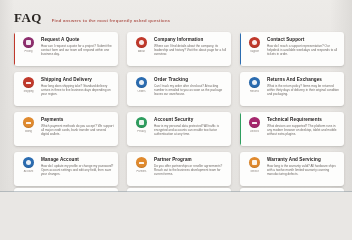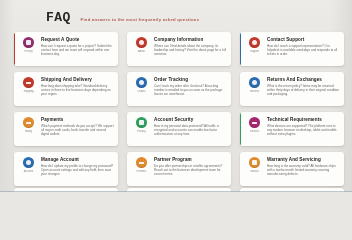--- a/index.html
+++ b/index.html
@@ -46,22 +46,21 @@
     display: flex;
     align-items: baseline;
     gap: 10px;
   }
   #faq-title {
     font-size: 13px;
     font-weight: 700;
     letter-spacing: 0.4px;
     color: #2b2724;
     line-height: 1;
-    font-family: Liberation Mono, monospace;
-    margin-left: 32px;
+    font-family: Liberation Serif, serif;
   }
   #faq-subtitle {
     font-size: 4.2px;
     font-weight: 600;
     letter-spacing: 0.25px;
     color: #a33b32;
     white-space: nowrap;
     opacity: 0.82;
   }
 

